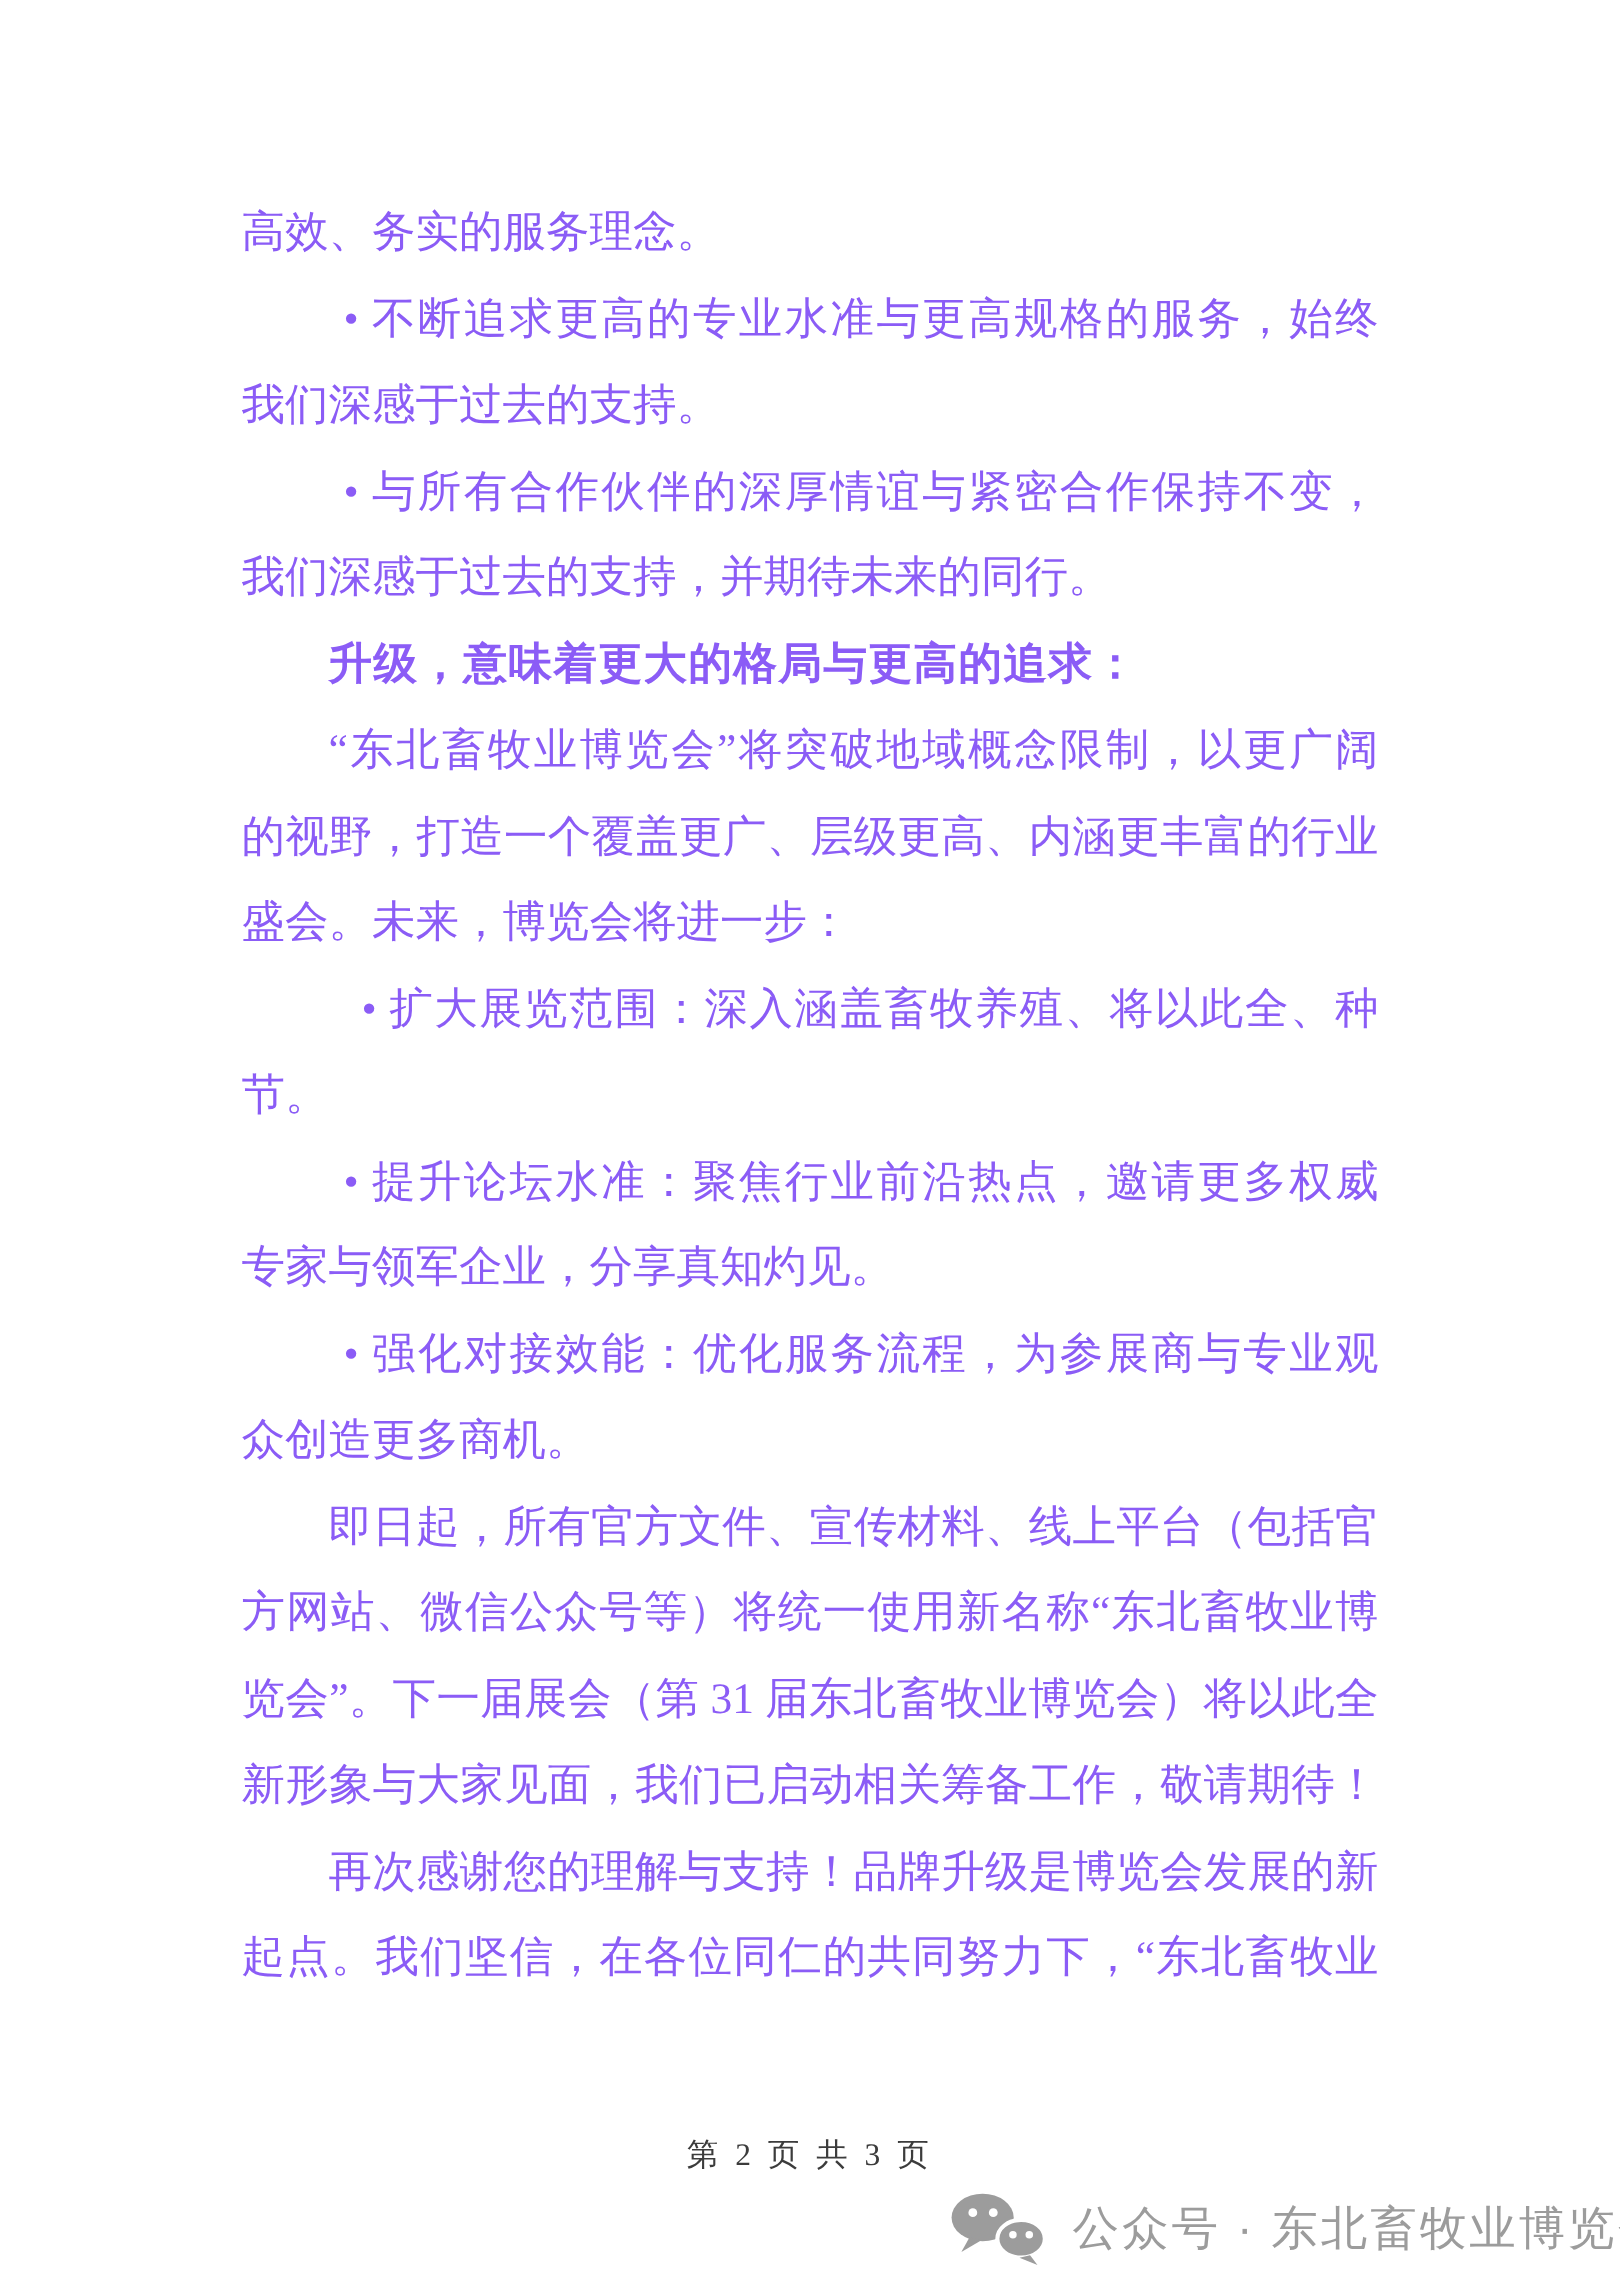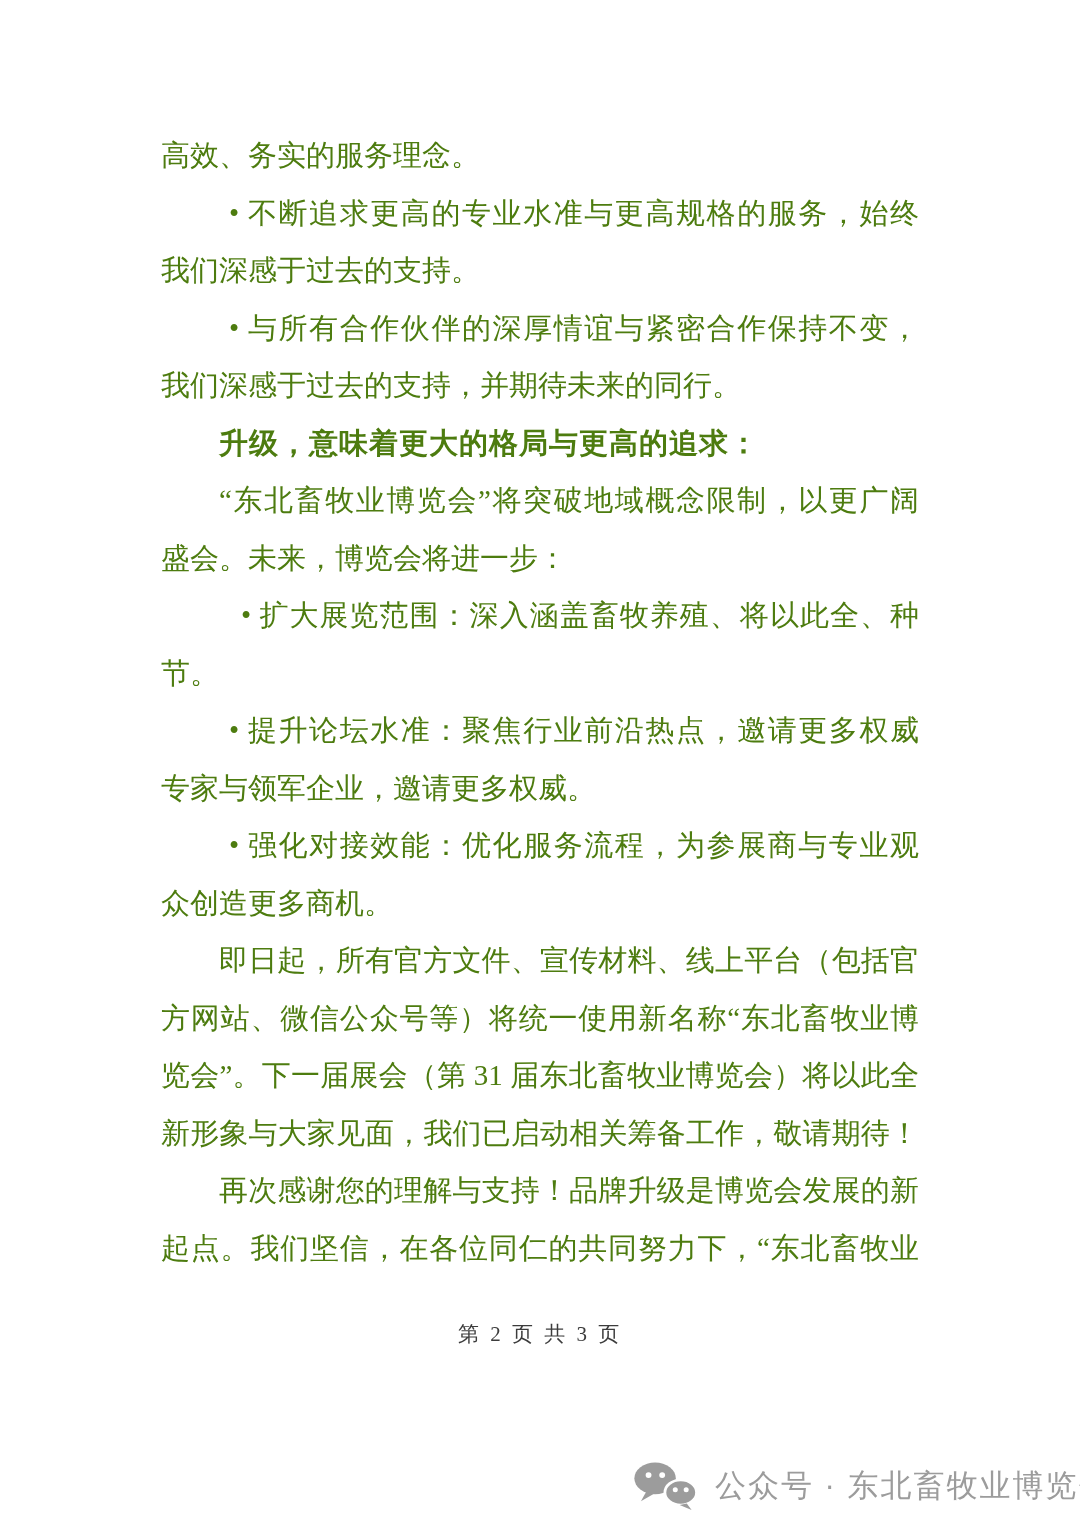--- a/index.html
+++ b/index.html
@@ -19,40 +19,40 @@
     position: absolute;
     left: 161px;
     top: 127px;
     width: 758px;
   }
   .ln {
     height: 57.5px;
     line-height: 57.5px;
     font-size: 29px;
     white-space: nowrap;
-    color: #4d7c0f;
+    color: #8b5cf6;
   }
   .full {
     white-space: normal;
     text-align: justify;
     text-align-last: justify;
   }
   .i2  { text-indent: 58px; }
   .ib  { text-indent: 68px; }
   .ib2 { text-indent: 80px; }
   .bold {
     font-weight: 700;
     font-family: "Liberation Sans", "DejaVu Sans", sans-serif;
     letter-spacing: 1px;
     text-align: center;
     text-align-last: left;
   }
   .page-footer {
     position: absolute;
-    top: 1320px;
+    top: 1422px;
     left: 0;
     width: 1080px;
     text-align: center;
     font-size: 21px;
     letter-spacing: 3px;
     color: #3c3c3c;
     font-family: "Liberation Serif", "DejaVu Serif", serif;
   }
   .watermark {
     position: absolute;
@@ -76,25 +76,26 @@
 <body>
 
 <div class="doc-body">
   <div class="ln">高效、务实的服务理念。</div>
   <div class="ln full ib">• 不断追求更高的专业水准与更高规格的服务，始终</div>
   <div class="ln">我们深感于过去的支持。</div>
   <div class="ln full ib">• 与所有合作伙伴的深厚情谊与紧密合作保持不变，</div>
   <div class="ln">我们深感于过去的支持，并期待未来的同行。</div>
   <div class="ln bold i2">升级，意味着更大的格局与更高的追求：</div>
   <div class="ln full i2">“东北畜牧业博览会”将突破地域概念限制，以更广阔</div>
+  <div class="ln full">的视野，打造一个覆盖更广、层级更高、内涵更丰富的行业</div>
   <div class="ln">盛会。未来，博览会将进一步：</div>
   <div class="ln full ib2">• 扩大展览范围：深入涵盖畜牧养殖、将以此全、种</div>
   <div class="ln">节。</div>
   <div class="ln full ib">• 提升论坛水准：聚焦行业前沿热点，邀请更多权威</div>
-  <div class="ln">专家与领军企业，邀请更多权威。</div>
+  <div class="ln">专家与领军企业，分享真知灼见。</div>
   <div class="ln full ib">• 强化对接效能：优化服务流程，为参展商与专业观</div>
   <div class="ln">众创造更多商机。</div>
   <div class="ln full i2">即日起，所有官方文件、宣传材料、线上平台（包括官</div>
   <div class="ln full">方网站、微信公众号等）将统一使用新名称“东北畜牧业博</div>
   <div class="ln full">览会”。下一届展会（第 31 届东北畜牧业博览会）将以此全</div>
   <div class="ln full">新形象与大家见面，我们已启动相关筹备工作，敬请期待！</div>
   <div class="ln full i2">再次感谢您的理解与支持！品牌升级是博览会发展的新</div>
   <div class="ln full">起点。我们坚信，在各位同仁的共同努力下，“东北畜牧业</div>
 </div>
 

